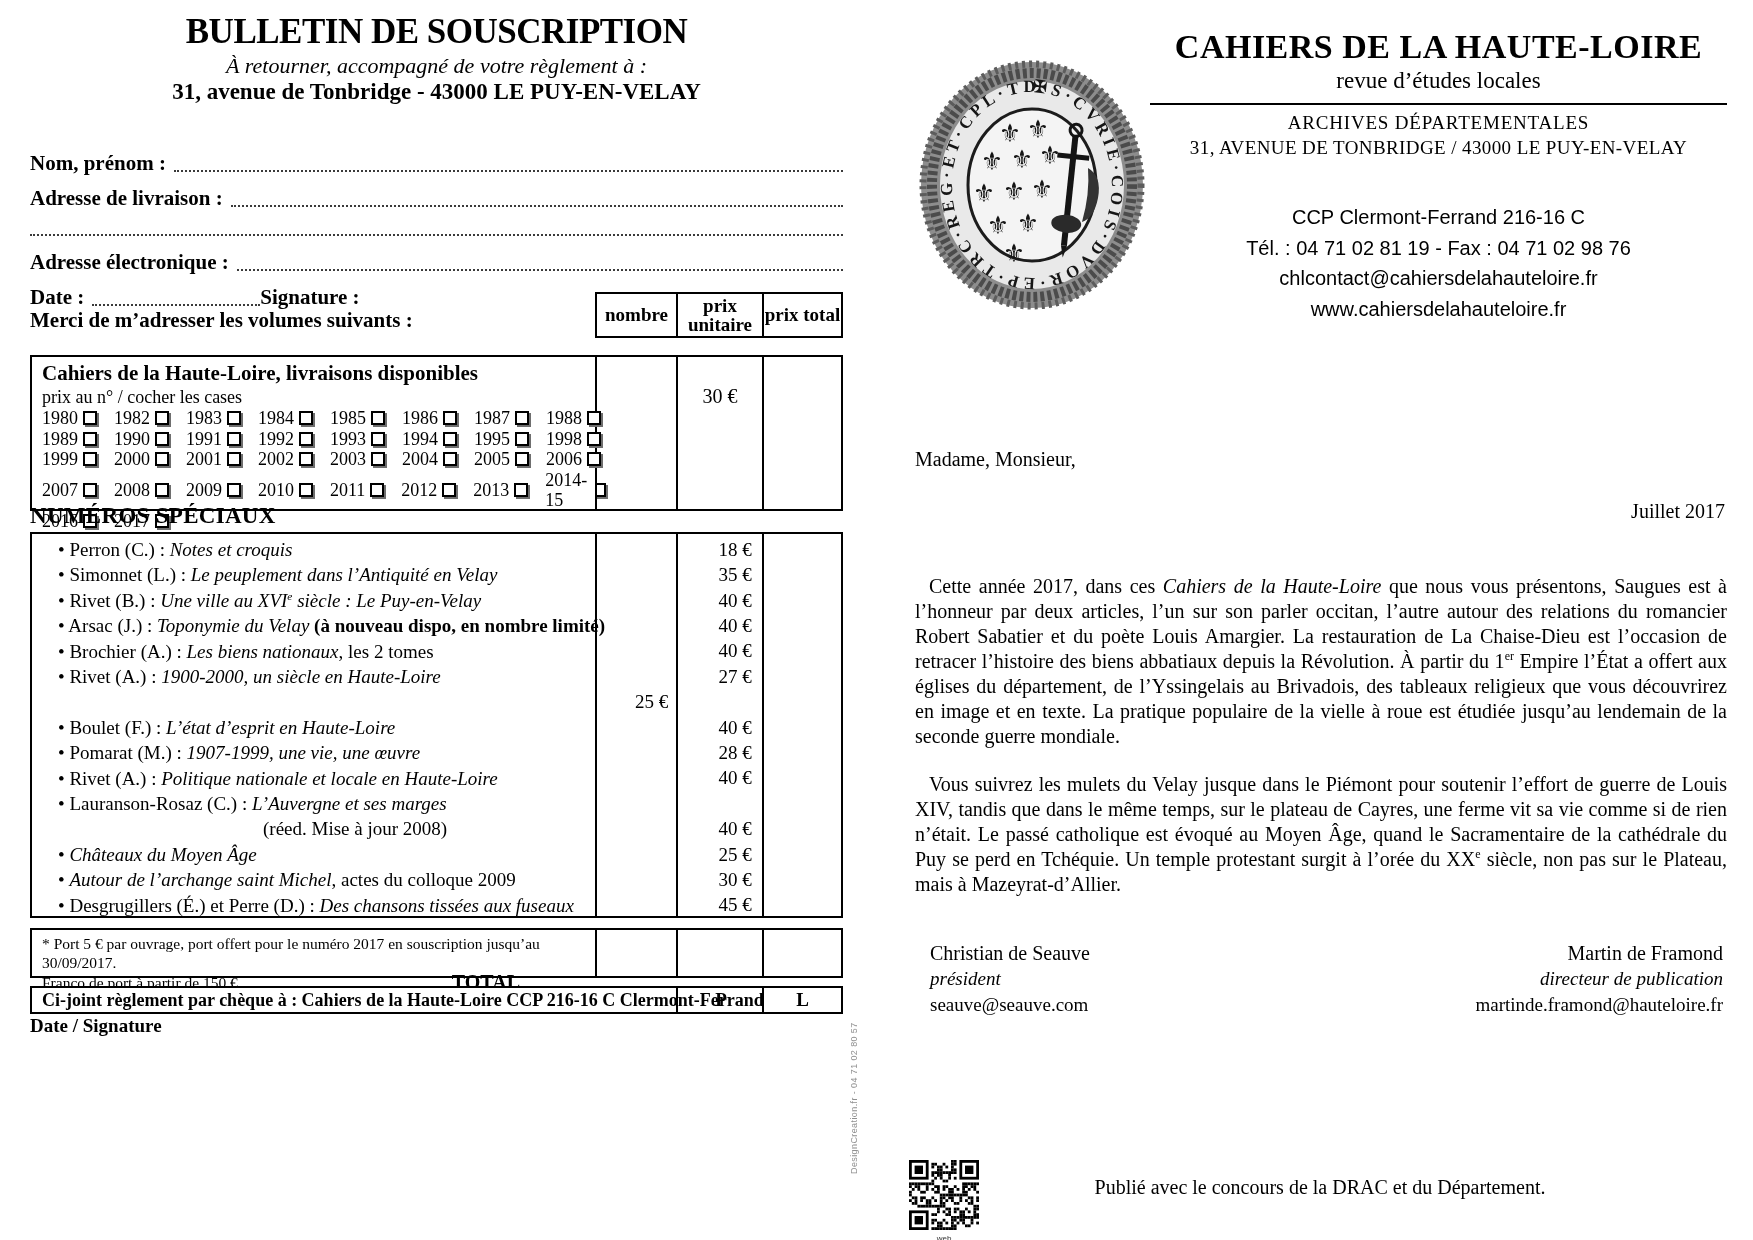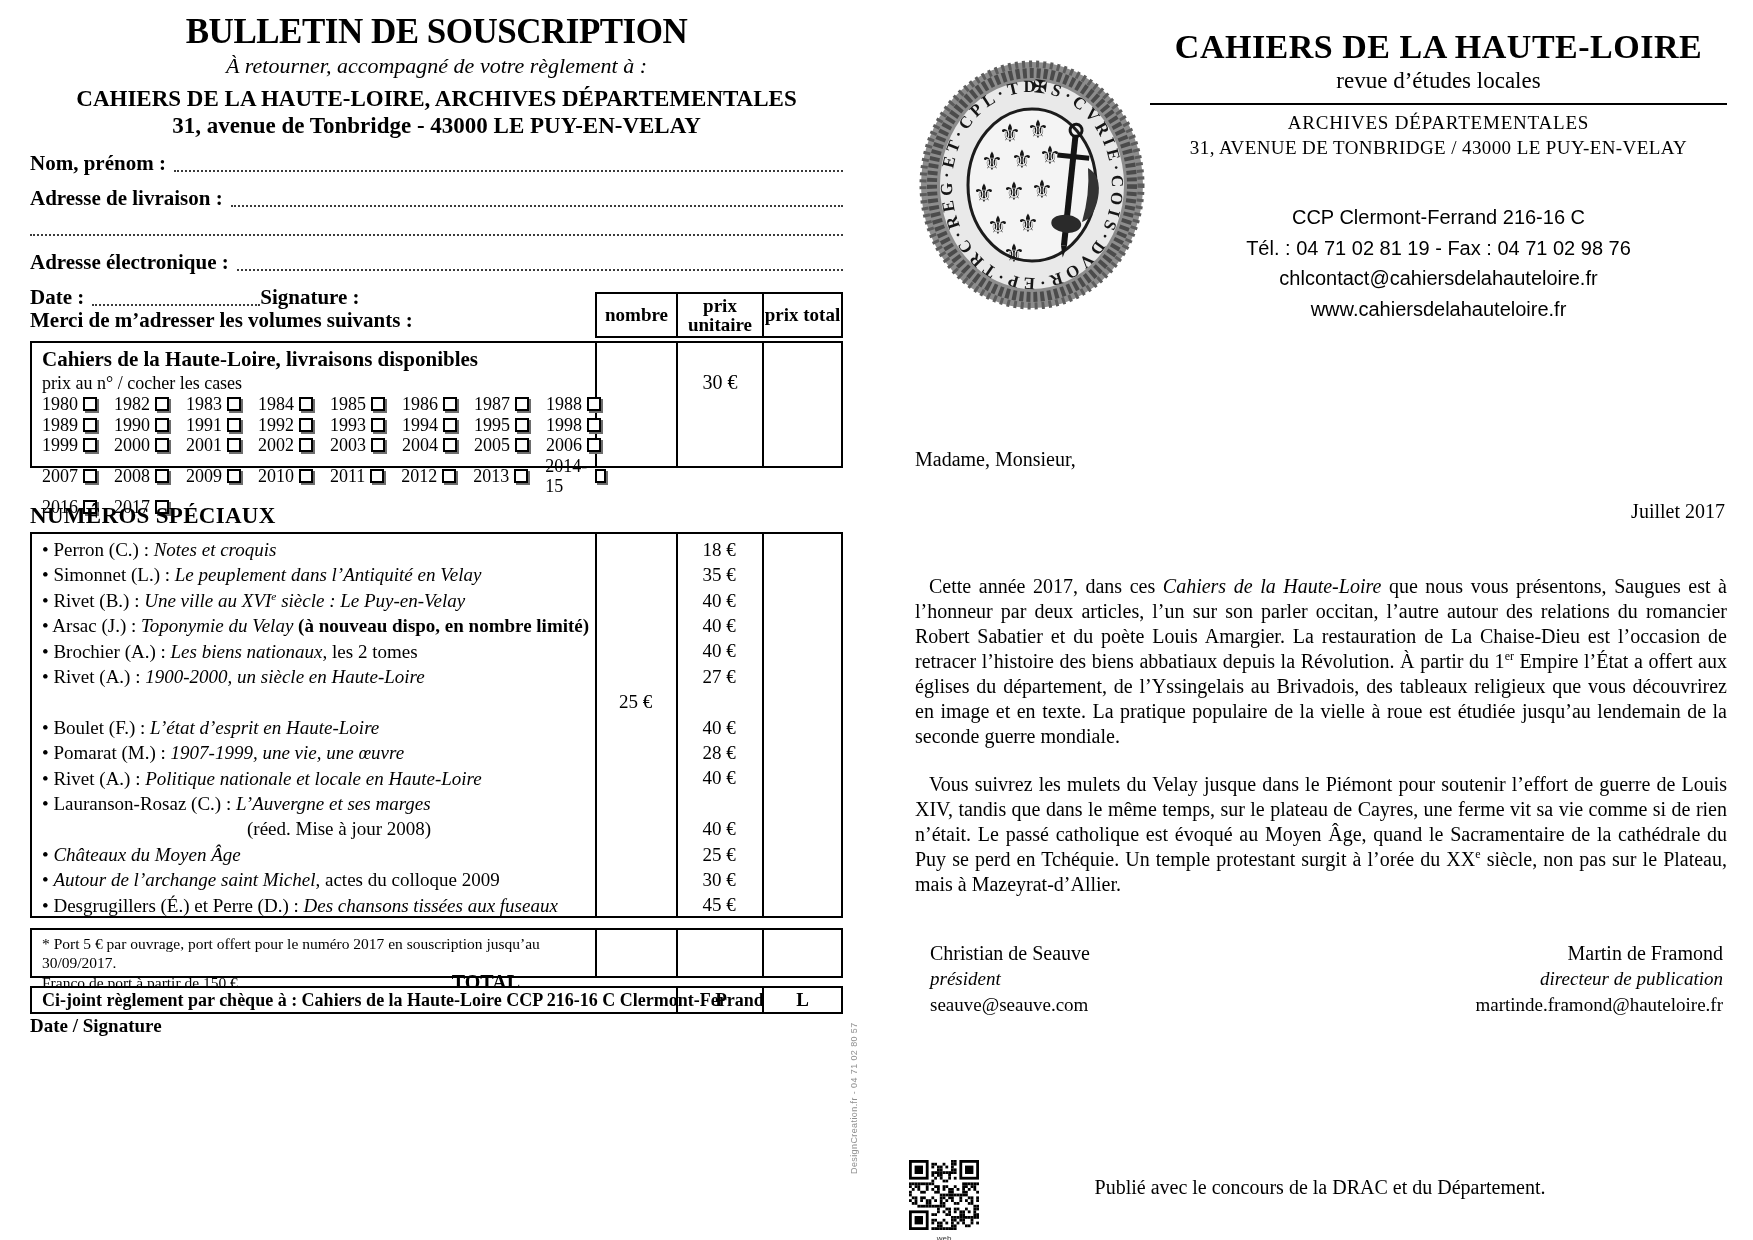--- a/index.html
+++ b/index.html
@@ -25,34 +25,34 @@
   .tbox{position:absolute;left:30px;width:813px;border:2px solid #000;box-sizing:border-box;background:#fff;}
   .vline{position:absolute;top:0;bottom:0;width:2px;background:#000;}
   .v1{left:563px;} .v2{left:644px;} .v3{left:730px;}
   .merci{left:30px;top:308px;font-size:21px;font-weight:bold;}
   #thead-box{left:595px;top:292px;width:248px;height:46px;border:2px solid #000;box-sizing:border-box;
      display:grid;grid-template-columns:79px 86px 79px;}
   #thead-box .th{display:flex;align-items:center;justify-content:center;text-align:center;
      font-weight:bold;font-size:19px;line-height:1.02;border-left:2px solid #000;box-sizing:border-box;}
   #thead-box .th:first-child{border-left:none;}
   
-  #livbox{top:341px;height:127px;}
+  #livbox{top:355px;height:156px;}
   #liv-content{position:absolute;left:0;top:0;width:563px;padding:4px 0 0 10px;box-sizing:border-box;}
   .liv-title{font-size:21px;font-weight:bold;}
   .liv-sub{font-size:18px;margin-top:1px;}
   .yr-row{display:flex;gap:17px;font-size:18px;line-height:20.5px;align-items:center;}
   .yr{display:inline-flex;align-items:center;}
   .cb{display:inline-block;width:10px;height:10px;border:2px solid #000;box-shadow:2px 2px 0 #6e6e6e;
       margin-left:5px;background:#fff;}
   #liv-price{position:absolute;left:646px;top:28px;width:84px;text-align:center;font-size:20px;}
   
   .sp-head{left:30px;top:503px;font-size:23px;font-weight:bold;letter-spacing:0.3px;}
   #spbox{top:532px;height:386px;}
   #special-rows{position:absolute;inset:0;padding-top:3px;}
-  .sp-row{display:grid;grid-template-columns:563px 81px 86px 79px;align-items:center;min-height:25.4px;}
+  .sp-row{display:grid;grid-template-columns:563px 81px 86px 79px;align-items:center;min-height:25.4px;padding-left:16px;}
   .sp-row.two{min-height:50.8px;}
   .sp-txt{font-size:19px;padding-left:10px;line-height:25.4px;}
   .sp-txt .bullet::before{content:"• ";}
   .sp-line2{font-size:19px;padding-left:205px;line-height:25.4px;}
   .sp-price{text-align:center;font-size:19px;}
   .sp-row.two .sp-price{align-self:end;line-height:25.4px;}
   .sup{vertical-align:super;font-size:0.6em;line-height:0;}
   
   #totbox{top:928px;height:50px;}
   #tot-content{position:absolute;left:0;top:0;width:563px;padding:4px 0 0 10px;box-sizing:border-box;}
@@ -92,21 +92,20 @@
   #qr .weblabel{font-family:"Liberation Sans",sans-serif;font-size:8px;color:#333;line-height:10px;}
   
   #seal{left:918px;top:58px;}
 </style>
 </head>
 <body>
 
 <div class="abs" id="form-head">
   <div class="f-title">BULLETIN DE SOUSCRIPTION</div>
   <div class="f-sub">À retourner, accompagné de votre règlement à :</div>
-  <div class="f-org1">CAHIERS DE LA HAUTE-LOIRE, ARCHIVES DÉPARTEMENTALES</div>
   <div class="f-org2">31, avenue de Tonbridge - 43000 LE PUY-EN-VELAY</div>
 </div>
 
 <div class="abs" id="fields">
   <div class="frow">
     <span>Nom, prénom :</span>
     <span class="lead"></span>
   </div>
   <div class="frow">
     <span>Adresse de livraison :</span>

